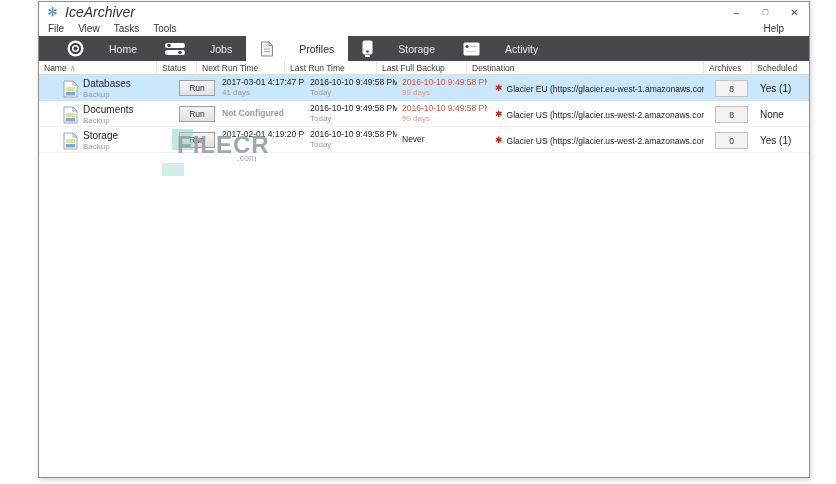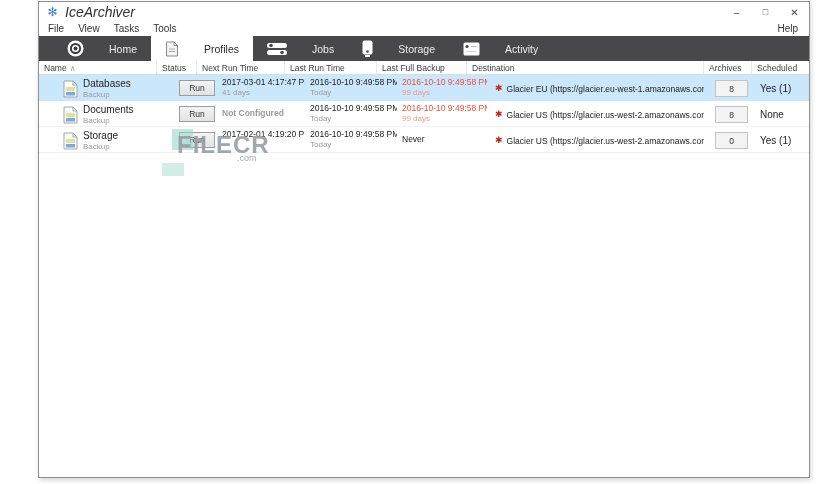--- a/index.html
+++ b/index.html
@@ -15,21 +15,21 @@
   .app-icon { width:13px; height:13px; margin-right:6px; color:#3f7fd2; font-size:12px; line-height:13px; text-align:center; }
   .title { font-size:14px; color:#333;font-style:italic; }
   .win-controls { margin-left:auto; display:flex; height:100%; }
   .win-btn { width:29px; height:20px; display:flex; align-items:center; justify-content:center;
              font-size:10px; color:#444; cursor:default; }
   .win-btn.max { font-size:9px; }
 
   
   .menubar { height:14px; display:flex; align-items:center; padding:0 9px 2px 9px; background:#fff; }
   .menu-item { font-size:10px; color:#333; margin-right:14px; }
-  .menu-help { margin-left:auto; margin-right:2px; font-size:10px; color:#333; }
+  .menu-help { margin-left:auto; margin-right:16px; font-size:10px; color:#333; }
 
   
   .toolbar { height:25px; background:#48484a; display:flex; align-items:stretch; padding-left:14px; }
   .tab { display:flex; align-items:center; justify-content:center; gap:25px; padding:0 14px; min-width:88px;
          color:#ececec; font-size:10.5px; }
   .tab.selected { background:#fff; color:#2b2b2b; }
   .tab .ticon { display:inline-flex; align-items:center; }
 
   
   .table { flex:1; display:flex; flex-direction:column; background:#fff; overflow:hidden; }
@@ -112,41 +112,41 @@
       <div class="tab">
         <span class="ticon">
           <svg width="17" height="17" viewBox="0 0 17 17">
               <circle cx="8.5" cy="8.5" r="8" fill="#fff"></circle>
               <circle cx="8.5" cy="8.5" r="4.6" fill="none" stroke="#3a3a3a" stroke-width="2"></circle>
               <circle cx="8.5" cy="8.5" r="2" fill="#3a3a3a"></circle>
             </svg>
         </span>
         <span>Home</span>
       </div>
+      <div class="tab">
+        <span class="ticon">
+          <svg width="20" height="14" viewBox="0 0 20 14">
+              <rect x="0" y="1" width="20" height="5" rx="2.5" fill="#fff"></rect>
+              <circle cx="4" cy="3.5" r="1.8" fill="#48484a"></circle>
+              <rect x="0" y="8" width="20" height="5" rx="2.5" fill="#fff"></rect>
+              <circle cx="15" cy="10.5" r="1.8" fill="#48484a"></circle>
+            </svg>
+        </span>
+        <span>Jobs</span>
+      </div>
       <div class="tab selected">
         <span class="ticon">
           <svg width="14" height="16" viewBox="0 0 14 16">
               <path d="M1.5 1 H9 L12.5 4.5 V15 H1.5 Z" fill="#f4f4f4" stroke="#8a8a8a"></path>
               <path d="M9 1 V4.5 H12.5" fill="none" stroke="#8a8a8a"></path>
               <line x1="4" y1="8" x2="10" y2="8" stroke="#b0b0b0"></line>
               <line x1="4" y1="10.5" x2="10" y2="10.5" stroke="#b0b0b0"></line>
             </svg>
         </span>
         <span>Profiles</span>
-      </div>
-      <div class="tab">
-        <span class="ticon">
-          <svg width="20" height="14" viewBox="0 0 20 14">
-              <rect x="0" y="1" width="20" height="5" rx="2.5" fill="#fff"></rect>
-              <circle cx="4" cy="3.5" r="1.8" fill="#48484a"></circle>
-              <rect x="0" y="8" width="20" height="5" rx="2.5" fill="#fff"></rect>
-              <circle cx="15" cy="10.5" r="1.8" fill="#48484a"></circle>
-            </svg>
-        </span>
-        <span>Jobs</span>
       </div>
       <div class="tab">
         <span class="ticon">
           <svg width="11" height="17" viewBox="0 0 11 17">
               <rect x="0.5" y="0.5" width="10" height="14" rx="2" fill="#fff"></rect>
               <circle cx="5.5" cy="11.5" r="1.3" fill="#48484a"></circle>
               <rect x="3" y="15" width="5" height="2" fill="#fff"></rect>
             </svg>
         </span>
         <span>Storage</span>

